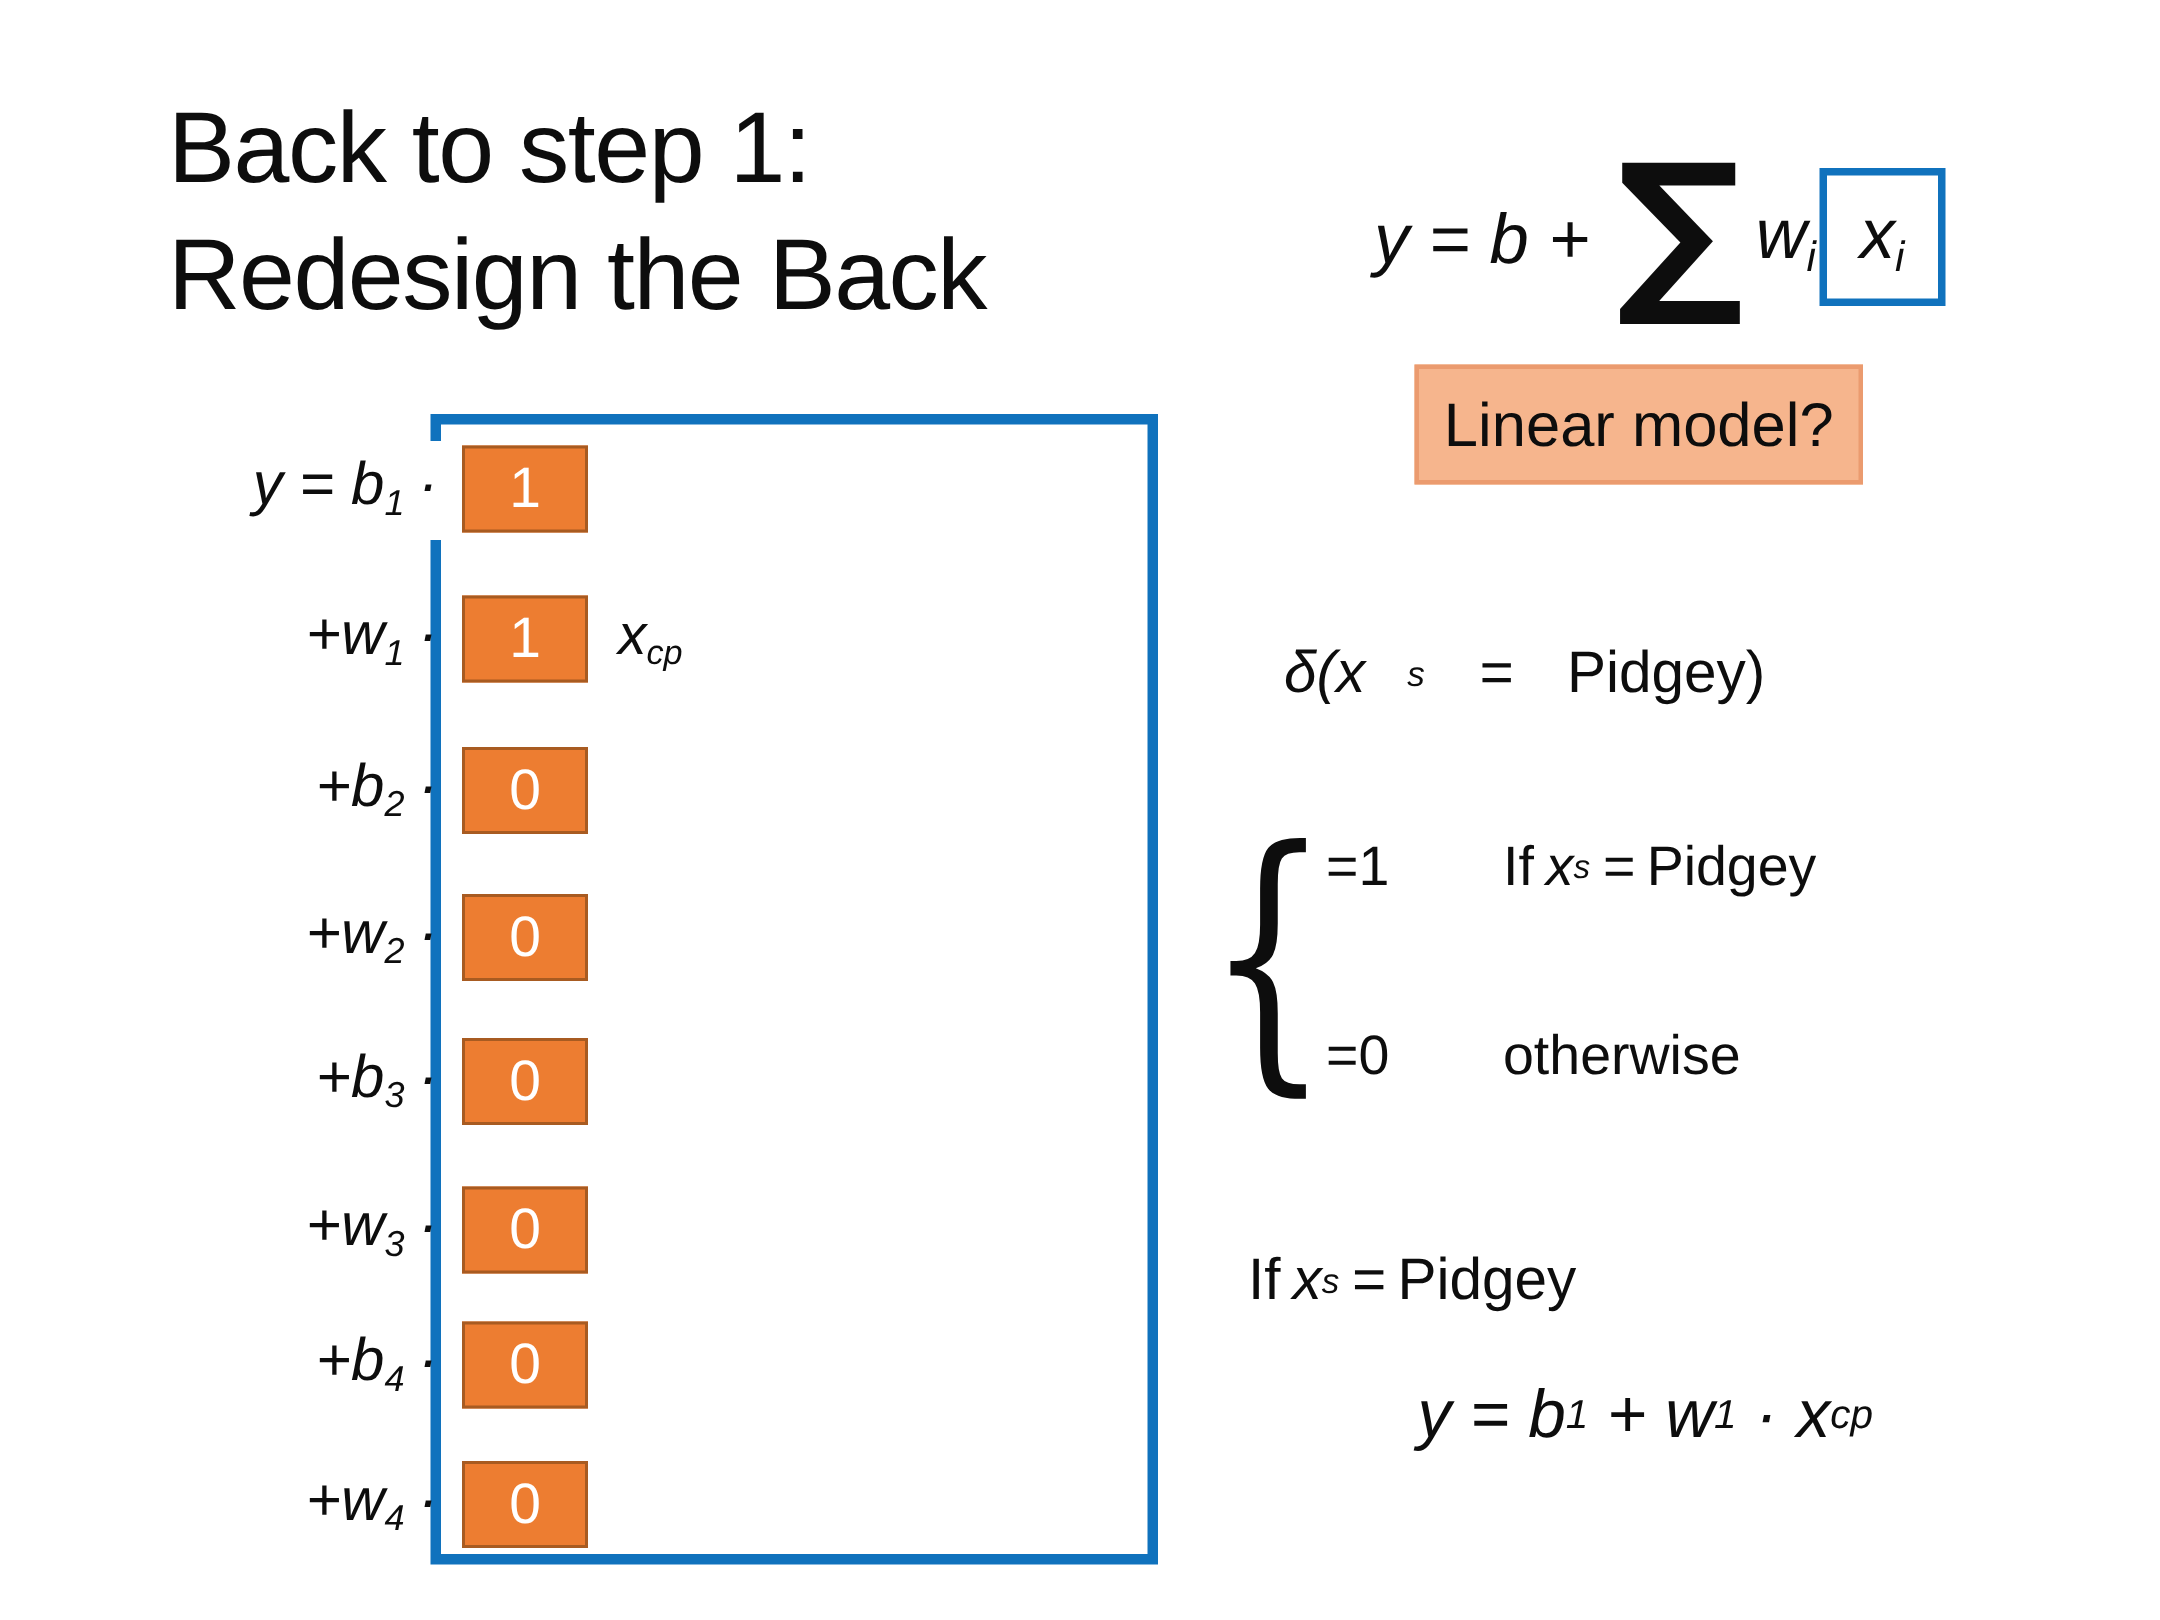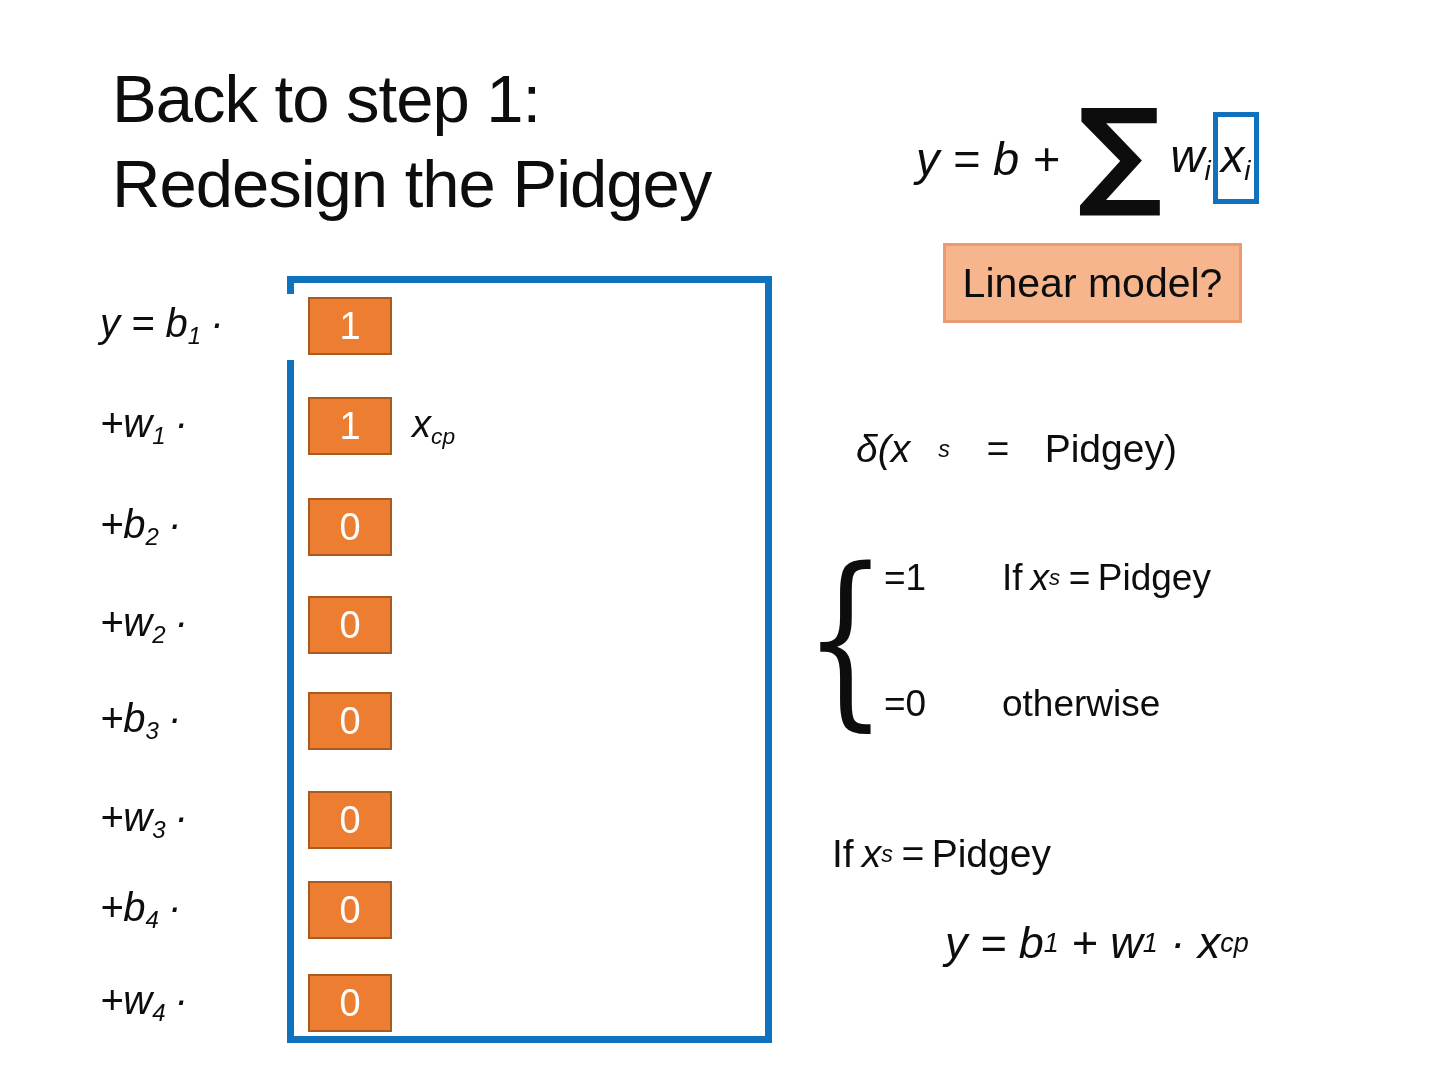--- a/index.html
+++ b/index.html
@@ -19,36 +19,36 @@
   .title{position:absolute;left:112px;top:56px;font-size:67px;font-weight:300;
          letter-spacing:-1px;line-height:1.27;color:var(--text);}
   .title .tl{display:block;}
 
   
   .formula-top{position:absolute;left:916px;top:90px;height:136px;display:flex;
                align-items:center;font-size:47px;}
   .sigma{font-family:"DejaVu Sans",sans-serif;font-style:normal;font-weight:600;
          font-size:118px;line-height:0.8;margin:0 8px 0 18px;position:relative;top:-6px;}
   .xi-box{display:inline-flex;align-items:center;justify-content:center;
-          border:5px solid var(--blue);width:46px;height:92px;margin-left:2px;}
+          border:5px solid var(--blue);width:84px;height:92px;margin-left:2px;}
 
   .linear-box{position:absolute;left:943px;top:243px;width:299px;height:80px;
               background:var(--salmon);border:3px solid var(--salmon_border);
               display:flex;align-items:center;justify-content:center;font-size:41px;}
 
   
   .frame{position:absolute;left:287px;top:276px;width:485px;height:767px;
          border:7px solid var(--blue);z-index:1;}
   .frame-gap{position:absolute;left:282px;top:294px;width:28px;height:66px;
              background:#fff;z-index:2;}
 
   
   .eq-row{position:absolute;left:100px;width:560px;height:64px;display:flex;
           align-items:center;font-size:40px;z-index:3;}
-  .eq-label{width:192px;}
+  .eq-label{width:192px;text-align:right;}
   .dot{margin-left:9px;}
   .vbox{margin-left:16px;width:84px;height:58px;flex:0 0 84px;background:var(--orange);
         border:2px solid var(--orange_dark);color:#fff;display:flex;align-items:center;
         justify-content:center;font-size:38px;font-family:"Liberation Sans",sans-serif;}
   .tail{margin-left:20px;font-size:38px;}
   .r1{top:294px}.r2{top:394px}.r3{top:495px}.r4{top:593px}
   .r5{top:689px}.r6{top:788px}.r7{top:878px}.r8{top:971px}
 
   
   .delta-line{position:absolute;left:856px;top:420px;height:58px;display:flex;
@@ -66,21 +66,21 @@
   .final-formula{position:absolute;left:945px;top:912px;height:62px;display:flex;
                  align-items:center;font-size:45px;}
 </style>
 </head>
 <body>
 
 <div class="slide">
 
   <h1 class="title">
     <span class="tl">Back to step 1:</span>
-    <span class="tl">Redesign the Pidgey</span>
+    <span class="tl">Redesign the Back</span>
   </h1>
 
   <div class="formula-top">
     <span class="math">y = b +</span>
     <span class="sigma">∑</span>
     <span class="math"><span>w</span><span class="sb">i</span></span>
     <span class="xi-box">
         <span class="math"><span>x</span><span class="sb">i</span></span>
       </span>
   </div>

